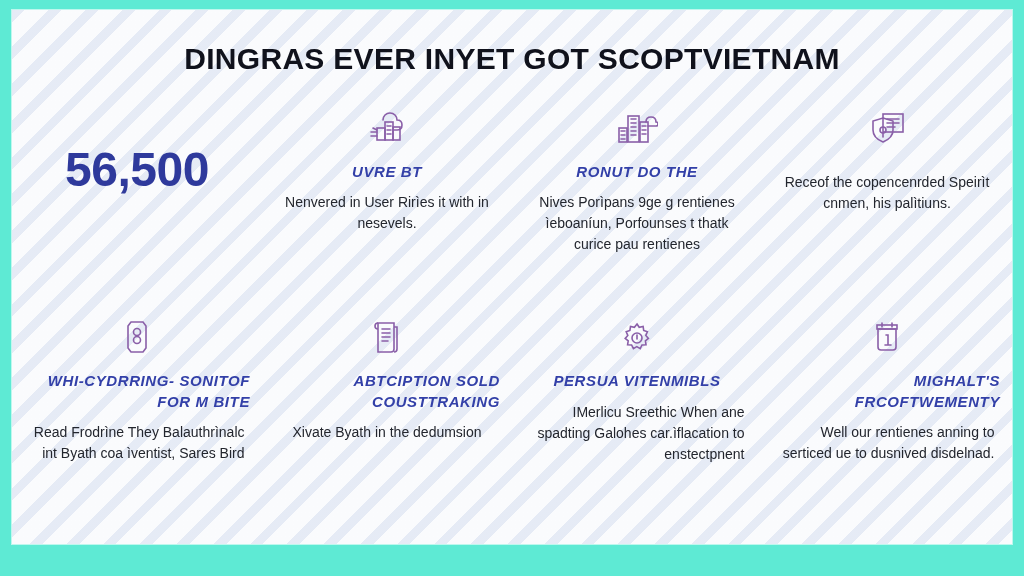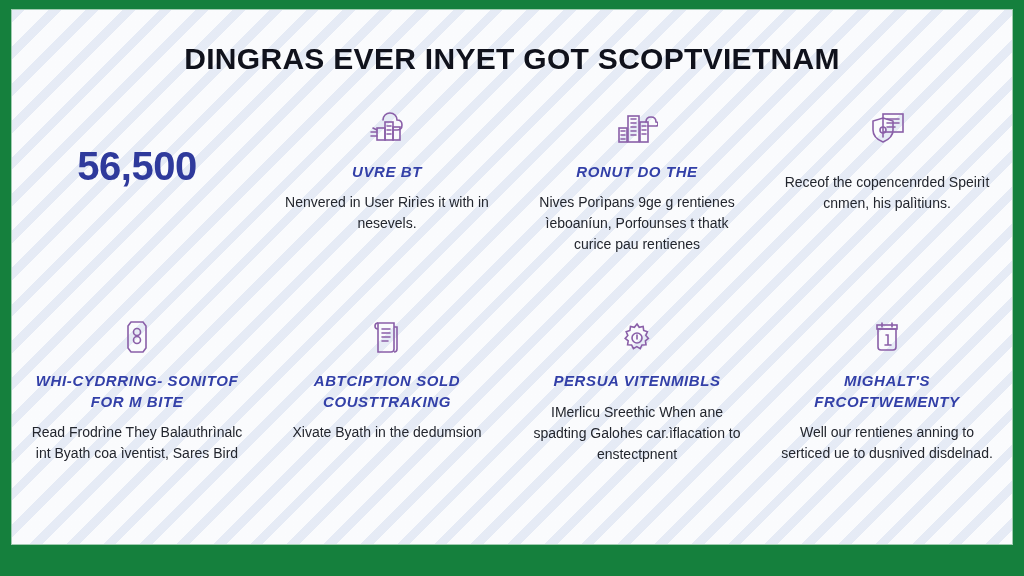--- a/index.html
+++ b/index.html
@@ -3,21 +3,21 @@
 <meta charset="utf-8">
 <style>
   html,body{margin:0;padding:0;}
   body{
     width:1024px;height:576px;overflow:hidden;
     background:#c3cfe9;
     font-family:"Liberation Sans",sans-serif;
   }
   .frame{
     position:absolute;left:0;top:0;width:1024px;height:576px;
-    background:#15803d;
+    background:#5eead4;
   }
   .card{
     position:absolute;left:12px;top:10px;
     width:1000px;height:534px;
     background:#fbfcfe;
     background-image:
       repeating-linear-gradient(135deg,
         rgba(226,232,244,0.85) 0px,
         rgba(226,232,244,0.85) 9px,
         rgba(250,251,253,0.95) 9px,
@@ -39,29 +39,29 @@
   .row{
     display:flex;width:1000px;
   }
   .col{
     width:250px;
     box-sizing:border-box;
     padding:0 12px;
     text-align:center;
     display:flex;flex-direction:column;align-items:center;
   }
-  .row2 .col{padding-top:14px;}
+  .row2 .col{padding-top:14px;text-align:right;}
   .icon{
     height:44px;width:58px;
     display:flex;align-items:flex-end;justify-content:center;
     margin-bottom:16px;
   }
   .icon svg{display:block;}
   .stat{
-    font-size:40px;font-weight:bold;
+    font-size:48px;font-weight:bold;
     color:#2f3a9c;
     letter-spacing:-0.5px;
     line-height:1;
     margin-top:44px;margin-bottom:14px;
   }
   .heading{
     font-size:15px;font-weight:bold;
     color:#3340a8;
     letter-spacing:0.6px;
     line-height:1.35;

